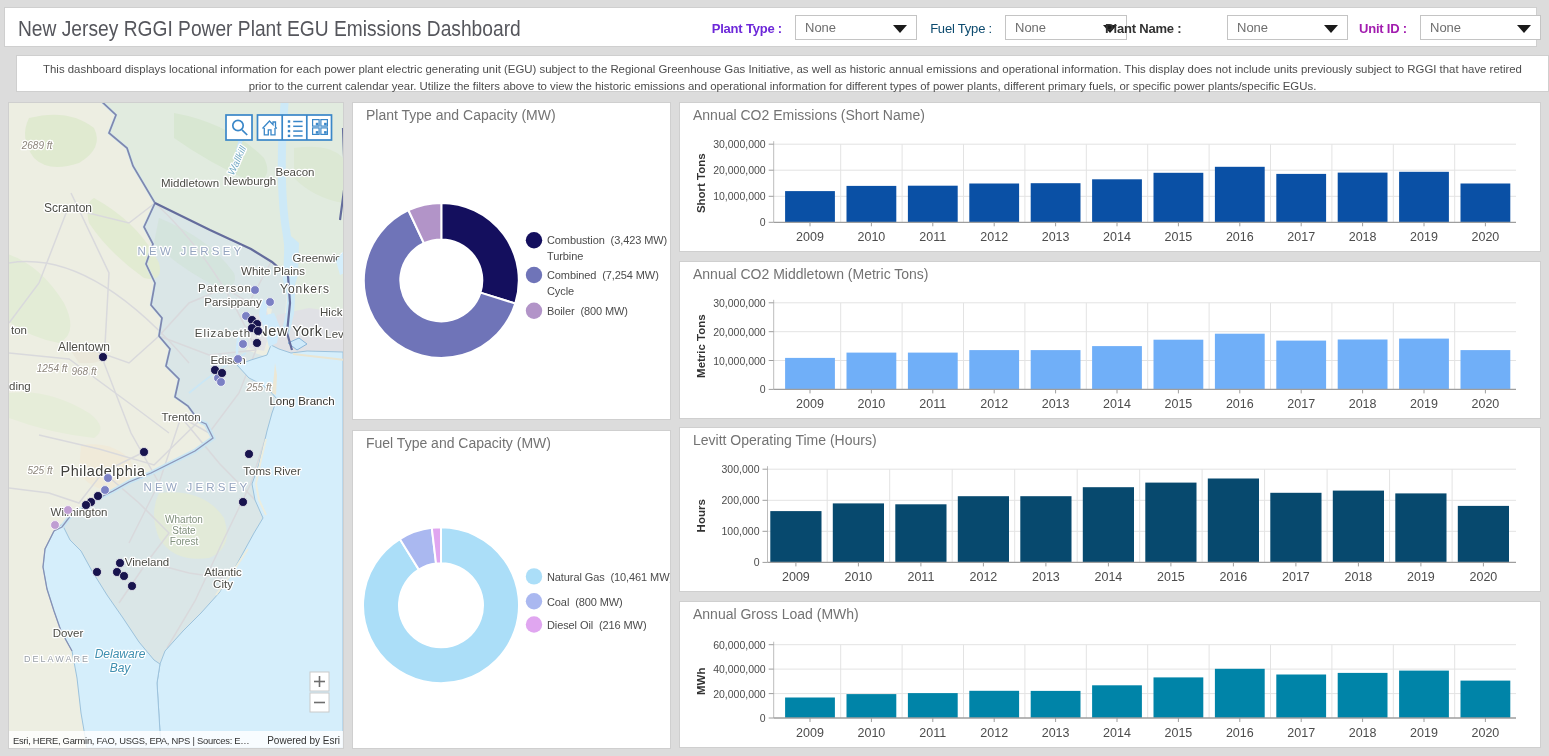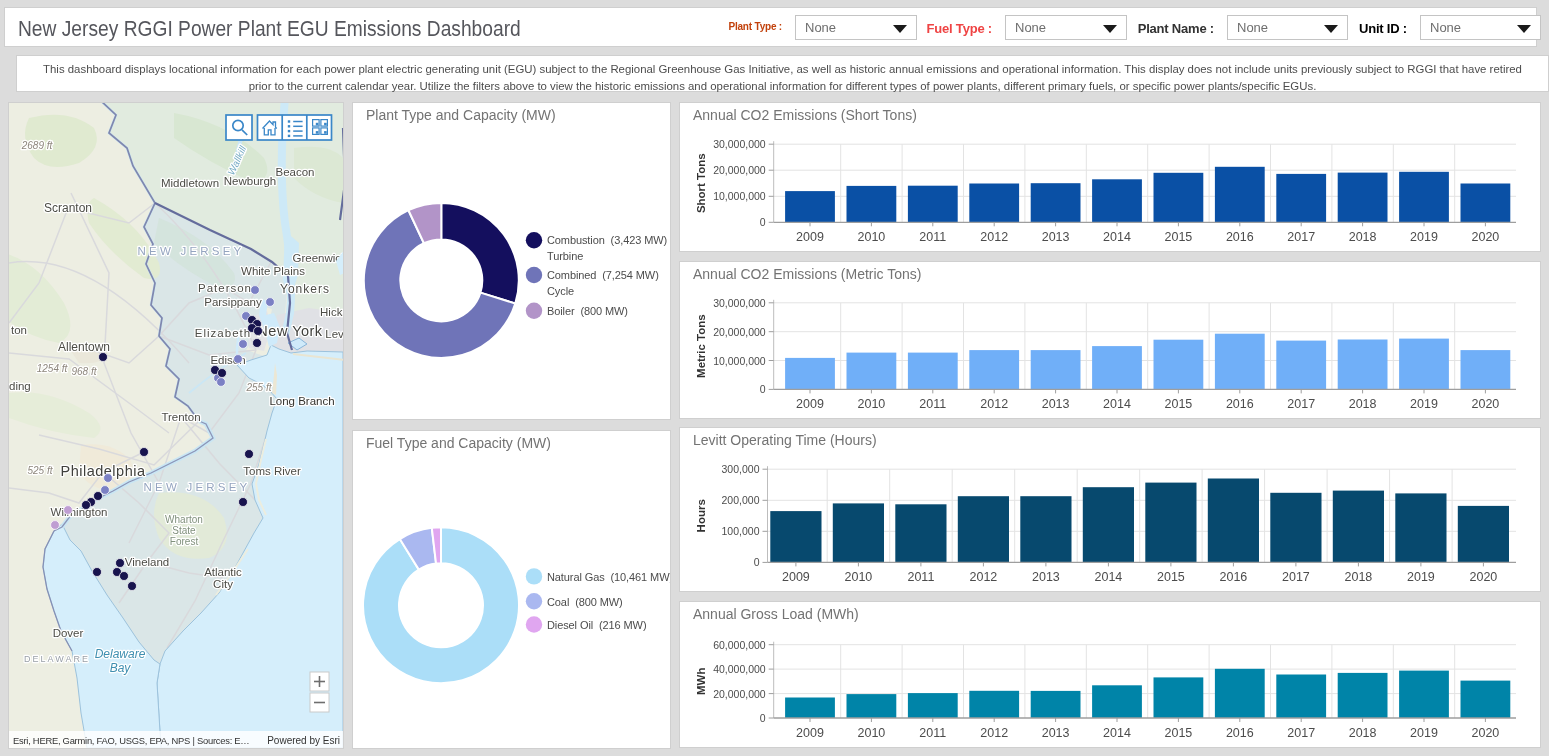--- a/index.html
+++ b/index.html
@@ -2,36 +2,36 @@
 <html><head><meta charset="utf-8"><style>
 *{margin:0;padding:0;box-sizing:border-box}
 html,body{width:1549px;height:756px;overflow:hidden}
 body{background:#dcdcdc;font-family:"Liberation Sans",sans-serif;position:relative}
 .panel{position:absolute;background:#fff;border:1px solid #cfcfcf}
 .ptitle{position:absolute;left:13px;top:4px;font-size:14px;color:#737373}
 svg{display:block}
 </style></head><body>
 <div class="panel" style="left:4px;top:7px;width:1533px;height:40px">
 <div style="position:absolute;left:13px;top:8px;font-size:22px;color:#55565c;transform:scaleX(0.873);transform-origin:left center;white-space:nowrap">New Jersey RGGI Power Plant EGU Emissions Dashboard</div>
-<div style="position:absolute;left:680px;top:13px;width:97px;text-align:right;font-size:10px;font-weight:bold;color:#c2410c;letter-spacing:-0.2px;white-space:nowrap">Plant Type :</div>
+<div style="position:absolute;left:680px;top:13px;width:97px;text-align:right;font-size:13px;font-weight:bold;color:#6d28d9;letter-spacing:-0.2px;white-space:nowrap">Plant Type :</div>
     <div style="position:absolute;left:790px;top:7px;width:122px;height:25px;border:1px solid #c4c4c4;background:#fff">
       <div style="position:absolute;left:9px;top:4px;font-size:13px;color:#6e6e6e">None</div>
       <div style="position:absolute;right:9px;top:9px;width:0;height:0;border-left:7px solid transparent;border-right:7px solid transparent;border-top:8px solid #1a1a1a"></div>
     </div>
-    <div style="position:absolute;left:890px;top:13px;width:97px;text-align:right;font-size:13px;font-weight:bold;color:#ef4444;letter-spacing:-0.2px;white-space:nowrap">Fuel Type :</div>
+    <div style="position:absolute;left:890px;top:13px;width:97px;text-align:right;font-size:13px;font-weight:normal;color:#0c4a6e;letter-spacing:-0.2px;white-space:nowrap">Fuel Type :</div>
     <div style="position:absolute;left:1000px;top:7px;width:122px;height:25px;border:1px solid #c4c4c4;background:#fff">
       <div style="position:absolute;left:9px;top:4px;font-size:13px;color:#6e6e6e">None</div>
       <div style="position:absolute;right:9px;top:9px;width:0;height:0;border-left:7px solid transparent;border-right:7px solid transparent;border-top:8px solid #1a1a1a"></div>
     </div>
-    <div style="position:absolute;left:1100px;top:13px;width:109px;text-align:right;font-size:13px;font-weight:bold;color:#323232;letter-spacing:-0.2px;white-space:nowrap">Plant Name :</div>
+    <div style="position:absolute;left:1100px;top:13px;width:109px;text-align:left;font-size:13px;font-weight:bold;color:#323232;letter-spacing:-0.2px;white-space:nowrap">Plant Name :</div>
     <div style="position:absolute;left:1222px;top:7px;width:121px;height:25px;border:1px solid #c4c4c4;background:#fff">
       <div style="position:absolute;left:9px;top:4px;font-size:13px;color:#6e6e6e">None</div>
       <div style="position:absolute;right:9px;top:9px;width:0;height:0;border-left:7px solid transparent;border-right:7px solid transparent;border-top:8px solid #1a1a1a"></div>
     </div>
-    <div style="position:absolute;left:1320px;top:13px;width:82px;text-align:right;font-size:13px;font-weight:bold;color:#000000;letter-spacing:-0.2px;white-space:nowrap">Unit ID :</div>
+    <div style="position:absolute;left:1320px;top:13px;width:82px;text-align:right;font-size:13px;font-weight:bold;color:#a21caf;letter-spacing:-0.2px;white-space:nowrap">Unit ID :</div>
     <div style="position:absolute;left:1415px;top:7px;width:121px;height:25px;border:1px solid #c4c4c4;background:#fff">
       <div style="position:absolute;left:9px;top:4px;font-size:13px;color:#6e6e6e">None</div>
       <div style="position:absolute;right:9px;top:9px;width:0;height:0;border-left:7px solid transparent;border-right:7px solid transparent;border-top:8px solid #1a1a1a"></div>
     </div>
   </div>
 <div class="panel" style="left:16px;top:55px;width:1533px;height:37px">
 <div style="position:absolute;left:0;top:5px;width:100%;text-align:center;font-size:11.4px;color:#4c4c4c;line-height:16.5px;white-space:nowrap">This dashboard displays locational information for each power plant electric generating unit (EGU) subject to the Regional Greenhouse Gas Initiative, as well as historic annual emissions and operational information. This display does not include units previously subject to RGGI that have retired<br>prior to the current calendar year. Utilize the filters above to view the historic emissions and operational information for different types of power plants, different primary fuels, or specific power plants/specific EGUs.</div>
 </div>
 <div class="panel" style="left:8px;top:102px;width:336px;height:647px">
     <svg width="334" height="645" viewBox="0 0 334 645">
@@ -216,21 +216,21 @@
       <path d="M78.80,96.84 A78,78 0 0 1 88.00,96.30 L88.00,132.30 A42,42 0 0 0 83.05,132.59 Z" fill="#e0a6f0" stroke="#ffffff" stroke-width="2" stroke-linejoin="round"></path>
       <circle cx="181" cy="145.4" r="8.2" fill="#abdef8"></circle>
       <text x="194" y="149.6" font-size="11" fill="#4c4c4c" letter-spacing="-0.1">Natural Gas&nbsp;&nbsp;(10,461 MW)</text>
       <circle cx="181" cy="170.3" r="8.2" fill="#aab8f0"></circle>
       <text x="194" y="174.5" font-size="11" fill="#4c4c4c" letter-spacing="-0.1">Coal&nbsp;&nbsp;(800 MW)</text>
       <circle cx="181" cy="193.5" r="8.2" fill="#e0a6f0"></circle>
       <text x="194" y="197.7" font-size="11" fill="#4c4c4c" letter-spacing="-0.1">Diesel Oil&nbsp;&nbsp;(216 MW)</text>
     </svg>
   </div>
 <div class="panel" style="left:679px;top:102px;width:862px;height:150px">
-    <div class="ptitle">Annual CO2 Emissions (Short Tons)</div>
+    <div class="ptitle">Annual CO2 Emissions (Short Name)</div>
     <svg width="860" height="148" viewBox="0 0 860 148">
       <line x1="160.7" y1="41.2" x2="160.7" y2="119.3" stroke="#e3e3e3" stroke-width="1"></line>
       <line x1="222.1" y1="41.2" x2="222.1" y2="119.3" stroke="#e3e3e3" stroke-width="1"></line>
       <line x1="283.5" y1="41.2" x2="283.5" y2="119.3" stroke="#e3e3e3" stroke-width="1"></line>
       <line x1="344.9" y1="41.2" x2="344.9" y2="119.3" stroke="#e3e3e3" stroke-width="1"></line>
       <line x1="406.3" y1="41.2" x2="406.3" y2="119.3" stroke="#e3e3e3" stroke-width="1"></line>
       <line x1="467.7" y1="41.2" x2="467.7" y2="119.3" stroke="#e3e3e3" stroke-width="1"></line>
       <line x1="529.1" y1="41.2" x2="529.1" y2="119.3" stroke="#e3e3e3" stroke-width="1"></line>
       <line x1="590.5" y1="41.2" x2="590.5" y2="119.3" stroke="#e3e3e3" stroke-width="1"></line>
       <line x1="651.9" y1="41.2" x2="651.9" y2="119.3" stroke="#e3e3e3" stroke-width="1"></line>
@@ -282,21 +282,21 @@
       <line x1="682.6" y1="119.3" x2="682.6" y2="123.3" stroke="#9e9e9e" stroke-width="1"></line>
       <text x="682.6" y="138.3" font-size="12.5" fill="#4c4c4c" text-anchor="middle">2018</text>
       <line x1="744.0" y1="119.3" x2="744.0" y2="123.3" stroke="#9e9e9e" stroke-width="1"></line>
       <text x="744.0" y="138.3" font-size="12.5" fill="#4c4c4c" text-anchor="middle">2019</text>
       <line x1="805.4" y1="119.3" x2="805.4" y2="123.3" stroke="#9e9e9e" stroke-width="1"></line>
       <text x="805.4" y="138.3" font-size="12.5" fill="#4c4c4c" text-anchor="middle">2020</text>
       <text x="25" y="80.2" font-size="11.5" font-weight="bold" fill="#323232" text-anchor="middle" transform="rotate(-90 25 80.2)">Short Tons</text>
     </svg>
   </div>
 <div class="panel" style="left:679px;top:261px;width:862px;height:158px">
-    <div class="ptitle">Annual CO2 Emissions (Metric Tons)</div>
+    <div class="ptitle">Annual CO2 Middletown (Metric Tons)</div>
     <svg width="860" height="156" viewBox="0 0 860 156">
       <line x1="160.7" y1="40.8" x2="160.7" y2="127.4" stroke="#e3e3e3" stroke-width="1"></line>
       <line x1="222.1" y1="40.8" x2="222.1" y2="127.4" stroke="#e3e3e3" stroke-width="1"></line>
       <line x1="283.5" y1="40.8" x2="283.5" y2="127.4" stroke="#e3e3e3" stroke-width="1"></line>
       <line x1="344.9" y1="40.8" x2="344.9" y2="127.4" stroke="#e3e3e3" stroke-width="1"></line>
       <line x1="406.3" y1="40.8" x2="406.3" y2="127.4" stroke="#e3e3e3" stroke-width="1"></line>
       <line x1="467.7" y1="40.8" x2="467.7" y2="127.4" stroke="#e3e3e3" stroke-width="1"></line>
       <line x1="529.1" y1="40.8" x2="529.1" y2="127.4" stroke="#e3e3e3" stroke-width="1"></line>
       <line x1="590.5" y1="40.8" x2="590.5" y2="127.4" stroke="#e3e3e3" stroke-width="1"></line>
       <line x1="651.9" y1="40.8" x2="651.9" y2="127.4" stroke="#e3e3e3" stroke-width="1"></line>

